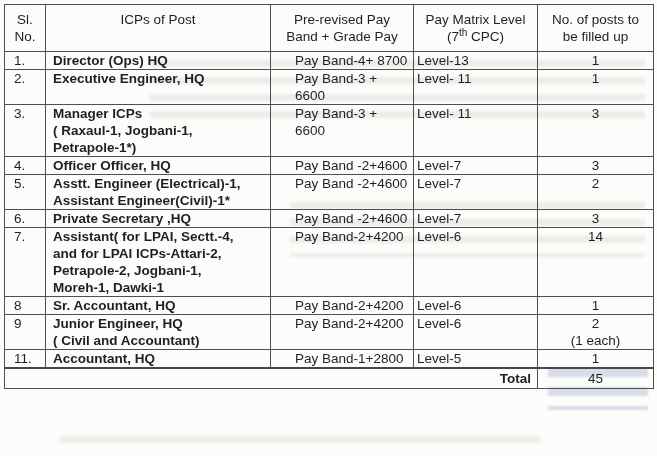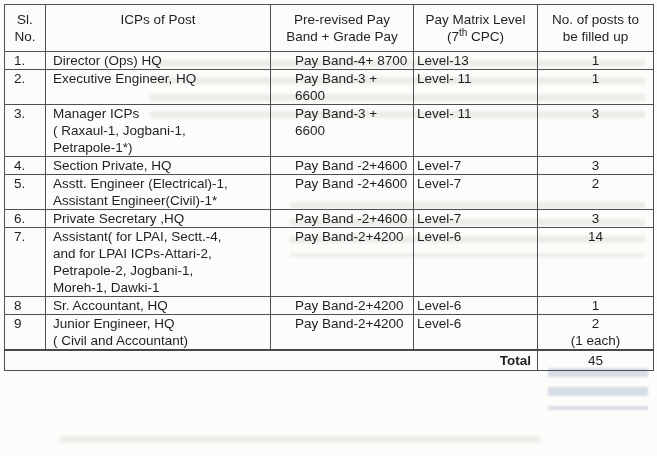--- a/index.html
+++ b/index.html
@@ -29,21 +29,21 @@
     font-weight:400;
     overflow:hidden;
   }
   th{
     text-align:center;
     padding:6px 2px;
     height:34px;
   }
   sup.th-sup{font-size:10px;line-height:0;vertical-align:super;}
   td.sl{padding-left:9px;}
-  td.name{padding-left:7px;}
+  td.name{padding-left:7px;font-weight:bold;}
   td.pay{padding-left:24px;}
   td.level{text-align:left;}
   td.posts{text-align:center;}
   .pre{white-space:pre-line;}
   tr.total-row td{
     border-top:2px solid #474747;
     height:19px;line-height:19px;
   }
   td.total-label{
     text-align:right;font-weight:bold;padding-right:6px;
@@ -119,21 +119,21 @@
         <td class="sl">3.</td>
         <td class="name pre">Manager ICPs
 ( Raxaul-1, Jogbani-1,
 Petrapole-1*)</td>
         <td class="pay">Pay Band-3 + 6600</td>
         <td class="level">Level- 11</td>
         <td class="posts pre">3</td>
       </tr>
       <tr>
         <td class="sl">4.</td>
-        <td class="name pre">Section Private, HQ</td>
+        <td class="name pre">Officer Officer, HQ</td>
         <td class="pay">Pay Band -2+4600</td>
         <td class="level">Level-7</td>
         <td class="posts pre">3</td>
       </tr>
       <tr>
         <td class="sl">5.</td>
         <td class="name pre">Asstt. Engineer (Electrical)-1,
 Assistant Engineer(Civil)-1*</td>
         <td class="pay">Pay Band -2+4600</td>
         <td class="level">Level-7</td>
@@ -165,19 +165,26 @@
       </tr>
       <tr>
         <td class="sl">9</td>
         <td class="name pre">Junior Engineer, HQ
 ( Civil and Accountant)</td>
         <td class="pay">Pay Band-2+4200</td>
         <td class="level">Level-6</td>
         <td class="posts pre">2
 (1 each)</td>
       </tr>
+      <tr>
+        <td class="sl">11.</td>
+        <td class="name pre">Accountant, HQ</td>
+        <td class="pay">Pay Band-1+2800</td>
+        <td class="level">Level-5</td>
+        <td class="posts pre">1</td>
+      </tr>
       <tr class="total-row">
         <td colspan="4" class="total-label">Total</td>
         <td class="total-value">45</td>
       </tr>
     </tbody>
   </table>
 </div>
 
 </body></html>

